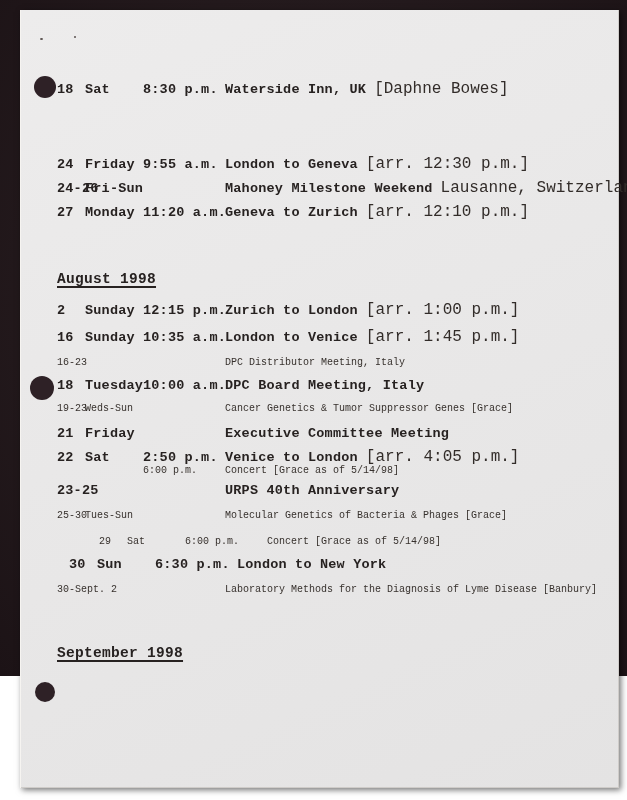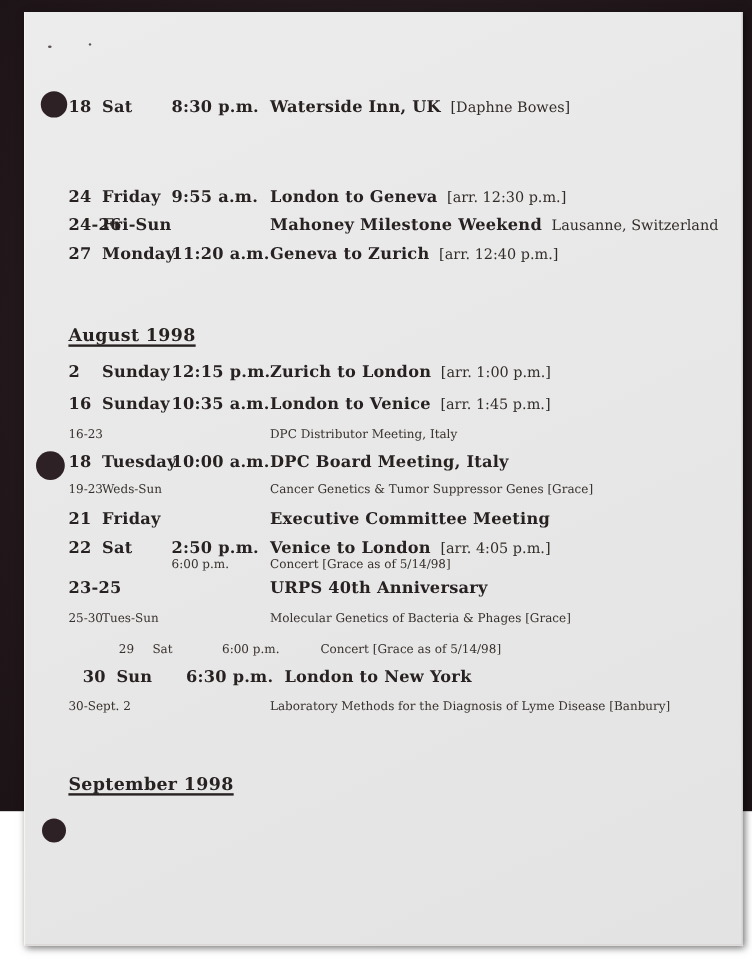--- a/index.html
+++ b/index.html
@@ -5,20 +5,21 @@
   html, body { margin: 0; padding: 0; }
   body {
     width: 627px; height: 800px;
     font-family: "DejaVu Serif", serif;
     overflow: hidden;
   }
   .stage {
     position: relative;
     width: 627px; height: 676px;
     background: radial-gradient(ellipse at 50% 45%, #2a2024 0%, #241a1d 55%, #1c1316 100%);
+    font-family: Liberation Mono, monospace;
   }
   .paper {
     position: absolute;
     left: 20px; top: 10px;
     width: 599px; height: 778px;
     background: linear-gradient(155deg, #edecec 0%, #e9e8e8 45%, #e4e3e3 100%);
     box-shadow: 1px 0 0 #f6f4f1 inset, -1px -1px 0 #cfccc9 inset, 2px 2px 6px rgba(0,0,0,0.55);
   }
   .hole {
     position: absolute;
@@ -38,21 +39,21 @@
     display: grid;
     grid-template-columns: 28px 58px 82px 1fr;
     color: #272221;
     white-space: nowrap;
   }
   .line > div { overflow: visible; }
 
   .k-bold { font-size: 13.5px; font-weight: bold; line-height: 15px; letter-spacing: 0.2px; }
   .k-bold .note, .note {
     font-weight: normal;
-    font-size: 12px;
+    font-size: 16px;
     margin-left: 8px;
     color: #322c29;
     letter-spacing: 0;
   }
   .k-small {
     font-size: 10px; font-weight: normal; line-height: 12px;
     color: #37312d;
   }
   .k-month {
     font-size: 14.5px; font-weight: bold; letter-spacing: 0.3px;
@@ -100,21 +101,21 @@
       <div class="line k-bold" style="top: 171px;">
         <div>24-26</div>
         <div>Fri-Sun</div>
         <div></div>
         <div class="event-cell"><span>Mahoney Milestone Weekend</span><span class="note">Lausanne, Switzerland</span></div>
       </div>
       <div class="line k-bold" style="top: 195px;">
         <div>27</div>
         <div>Monday</div>
         <div>11:20 a.m.</div>
-        <div class="event-cell"><span>Geneva to Zurich</span><span class="note">[arr. 12:40 p.m.]</span></div>
+        <div class="event-cell"><span>Geneva to Zurich</span><span class="note">[arr. 12:10 p.m.]</span></div>
       </div>
       <div class="line k-month" style="top: 261px;">
         <div class="month-label">August 1998</div>
       </div>
       <div class="line k-bold" style="top: 293px;">
         <div>2</div>
         <div>Sunday</div>
         <div>12:15 p.m.</div>
         <div class="event-cell"><span>Zurich to London</span><span class="note">[arr. 1:00 p.m.]</span></div>
       </div>

